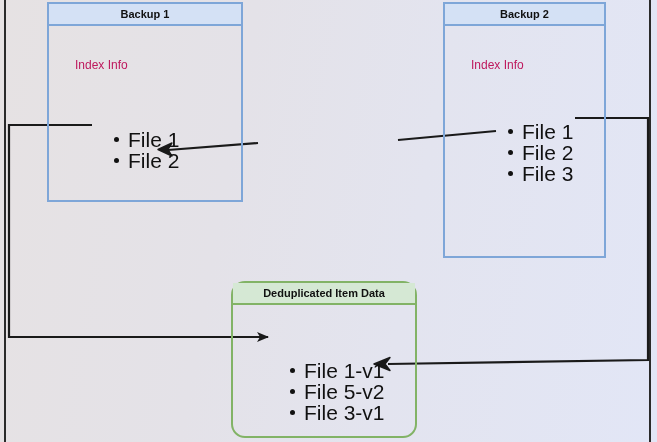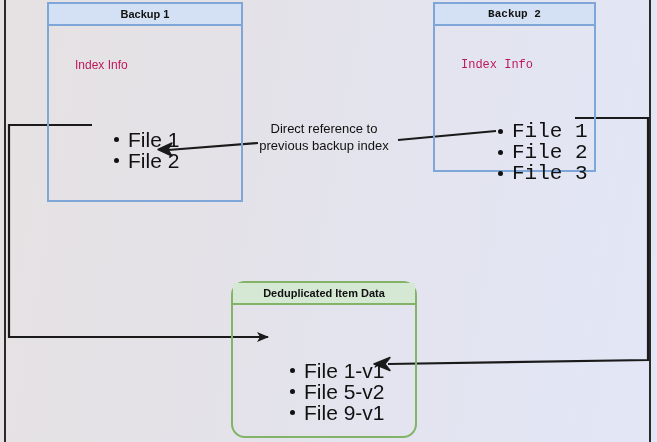--- a/index.html
+++ b/index.html
@@ -153,41 +153,37 @@
     <div class="box-header">Backup 1</div>
     <div class="box-body">
       <div class="index-title">Index Info</div>
       <ul class="bullet-list backup-list">
         <li>File 1</li>
         <li>File 2</li>
       </ul>
     </div>
   </div>
 
-  <div class="box" style="left:433px; top:2px; width:163px; height:170px;font-family:Liberation Mono, monospace;">
+  <div class="box" style="left:443px; top:2px; width:163px; height:256px;">
     <div class="box-header">Backup 2</div>
     <div class="box-body">
       <div class="index-title">Index Info</div>
       <ul class="bullet-list backup2-list">
         <li>File 1</li>
         <li>File 2</li>
         <li>File 3</li>
       </ul>
     </div>
   </div>
 
   <div class="box green" style="left:231px; top:281px; width:186px; height:157px;border-radius:14px;">
     <div class="box-header">Deduplicated Item Data</div>
     <div class="box-body">
       <ul class="bullet-list dedup-list">
         <li>File 1-v1</li>
         <li>File 5-v2</li>
-        <li>File 9-v1</li>
+        <li>File 3-v1</li>
       </ul>
     </div>
   </div>
 
-  <div class="caption">
-    <div>Direct reference to</div>
-    <div>previous backup index</div>
-  </div>
 
 </div>
 
 </body></html>

